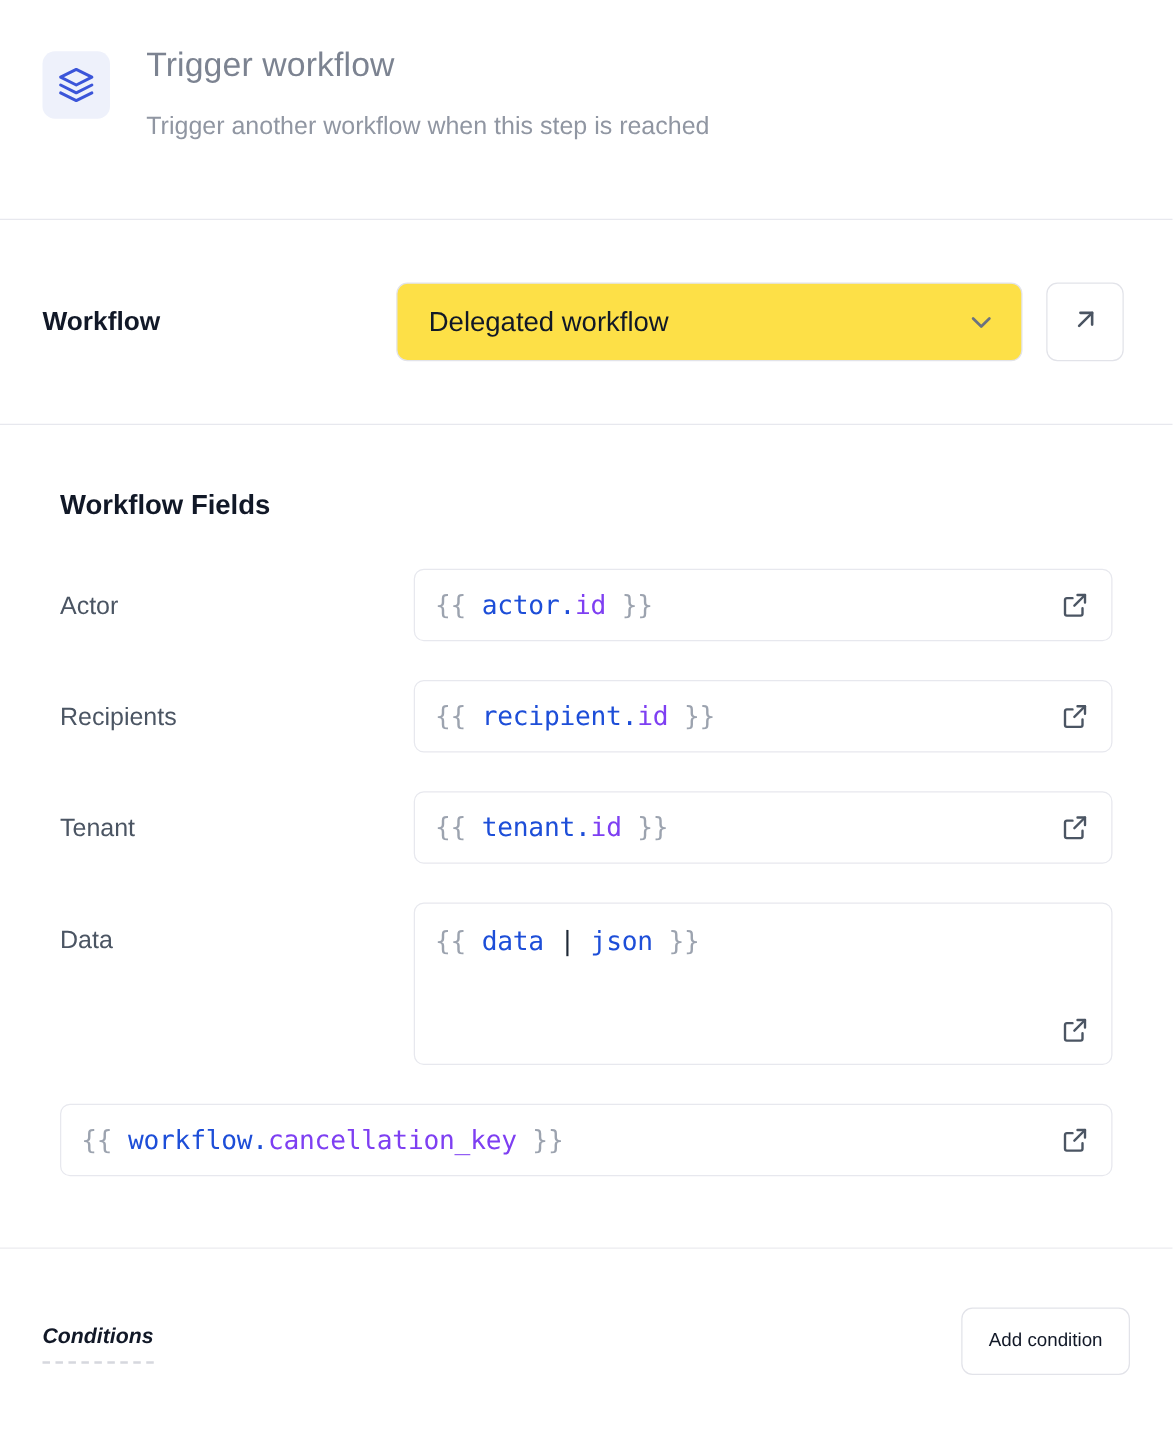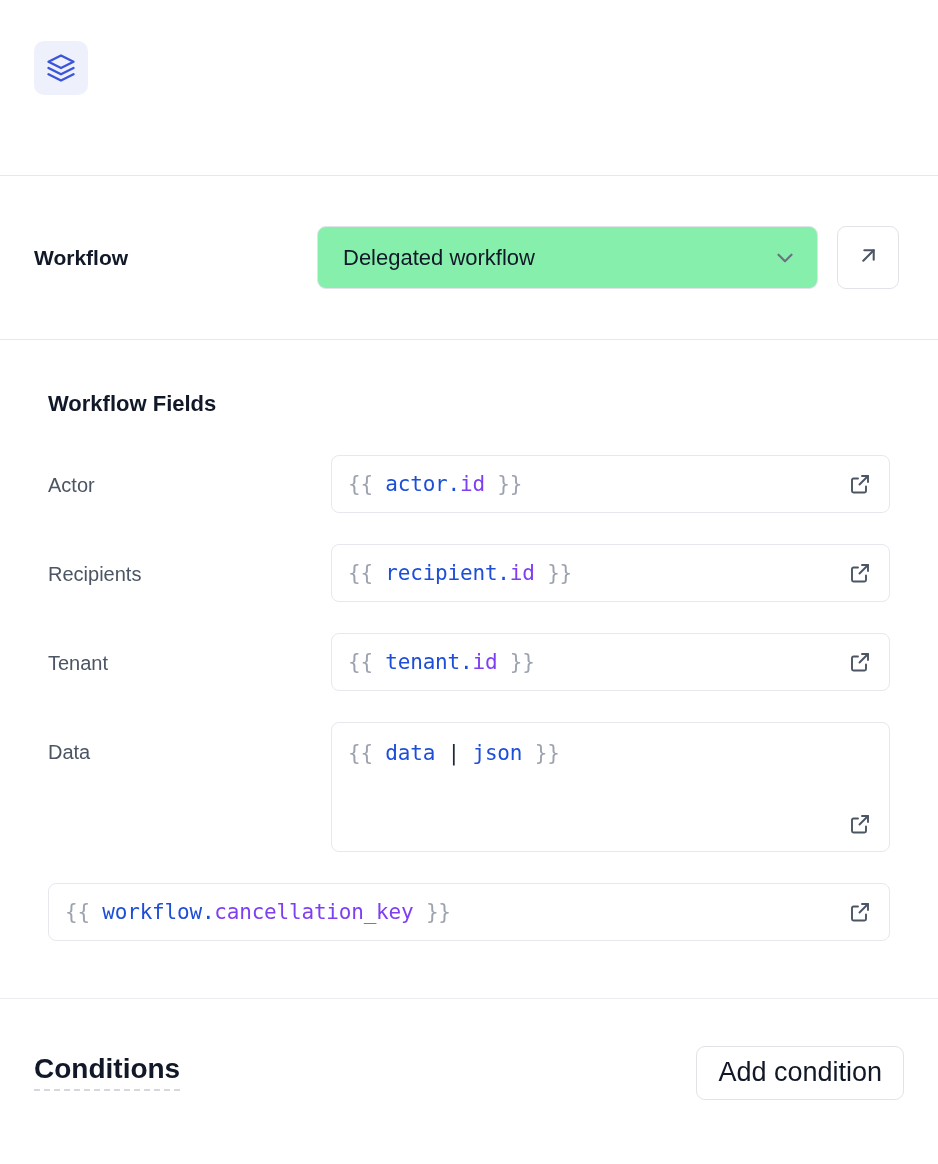--- a/index.html
+++ b/index.html
@@ -91,21 +91,21 @@
     align-items: center;
     gap: 19px;
     flex: 1;
   }
   .select-box {
     flex: 1;
     max-width: 501px;
     height: 63px;
     border: 1px solid #e2e3e9;
     border-radius: 9px;
-    background: #86efac;
+    background: #fde047;
     display: flex;
     align-items: center;
     justify-content: space-between;
     padding: 0 19px 0 25px;
     cursor: pointer;
   }
   .select-value {
     font-size: 22px;
     color: #111827;
     font-weight: 400;
@@ -208,55 +208,60 @@
 
   
   .conditions-section {
     padding: 0 34px;
     height: 147px;
     display: flex;
     align-items: center;
     justify-content: space-between;
   }
   .conditions-title {
-    font-size: 28px;
+    font-size: 17px;
     font-weight: 700;
     color: #111827;
     border-bottom: 2px dashed #d6d8de;
     padding-bottom: 5px;
     line-height: 30px;
     cursor: help;
     display: inline-block;
+    font-style: italic;
   }
   .add-condition-btn {
     border: 1px solid #e2e3e9;
     border-radius: 9px;
     background: #fff;
     height: 54px;
     padding: 16px 21px;
-    font-size: 27px;
+    font-size: 15px;
     font-family: "Liberation Sans", sans-serif;
     color: #111827;
     cursor: pointer;
     display: flex;
     align-items: center;
   }
 </style>
 </head>
 <body>
 
 <div class="panel">
 
   <div class="step-header">
     <div class="step-icon-box">
       <svg width="30" height="30" viewBox="0 0 24 24" fill="none" stroke="#3b55d9" stroke-width="1.9" stroke-linecap="round" stroke-linejoin="round">
         <polygon points="12 2 2 7 12 12 22 7 12 2"></polygon>
         <polyline points="2 17 12 22 22 17"></polyline>
         <polyline points="2 12 12 17 22 12"></polyline>
       </svg>
+    </div>
+    <div class="step-header-text">
+      <div class="step-title">Trigger workflow</div>
+      <div class="step-subtitle">Trigger another workflow when this step is reached</div>
     </div>
   </div>
 
   <div class="divider"></div>
 
   <div class="workflow-section">
     <div class="row-label">Workflow</div>
     <div class="select-wrap">
       <div class="select-box">
         <span class="select-value">Delegated workflow</span>

